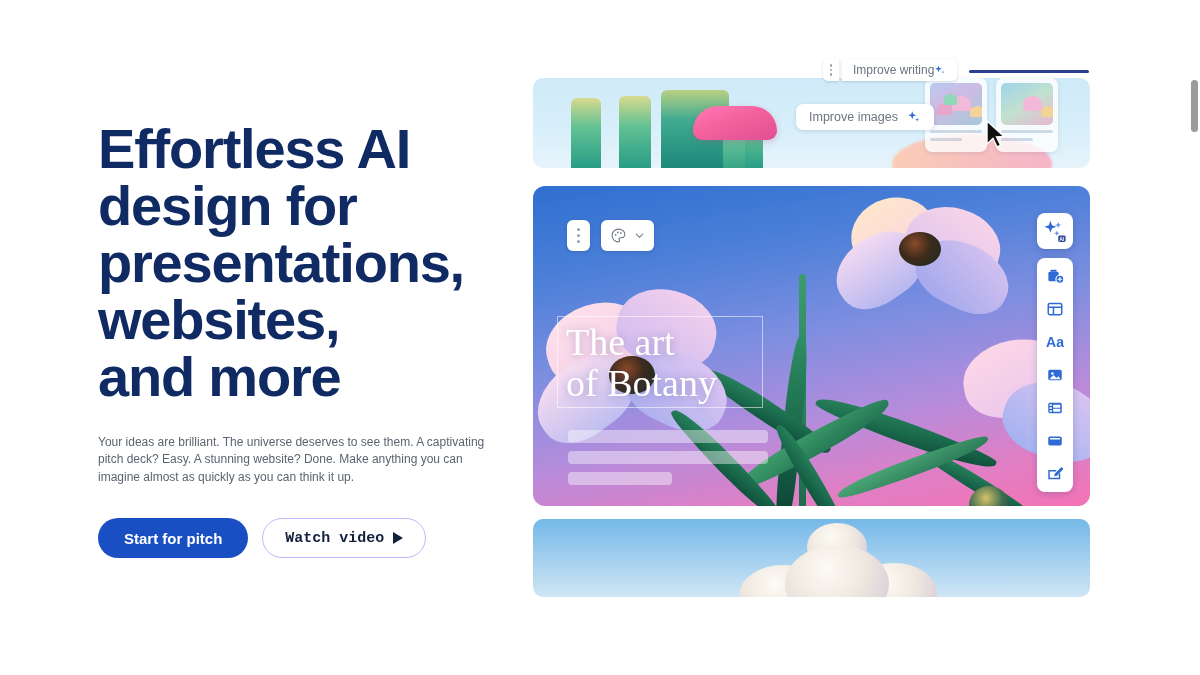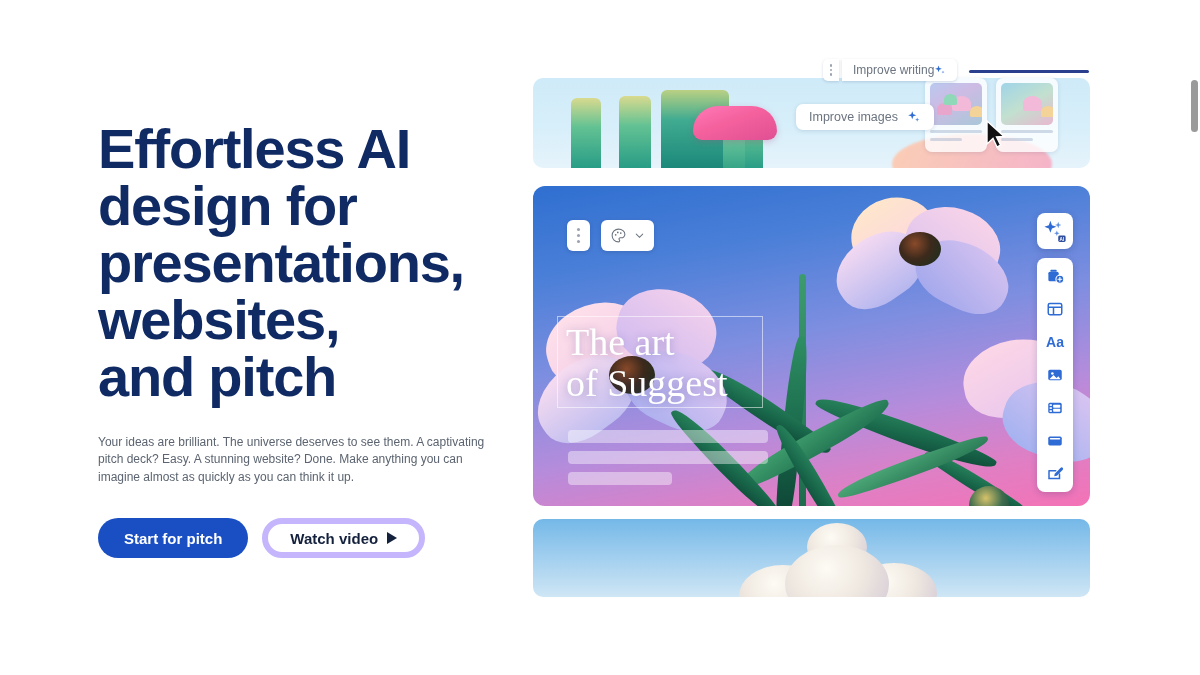--- a/index.html
+++ b/index.html
@@ -74,23 +74,23 @@
     align-items: center;
     justify-content: center;
     gap: 9px;
     height: 40px;
     padding: 0 22px;
     border-radius: 22px;
     background: #ffffff;
     color: #14213d;
     font-size: 15px;
     font-weight: 700;
-    border: 6px solid #c4b5fd;
+    border: 1px solid #c4b5fd;
     cursor: pointer;
-    font-family: Liberation Sans, sans-serif;
+    font-family: Liberation Mono, monospace;
   }
 
   .play-tri {
     width: 0; height: 0;
     border-left: 10px solid #14213d;
     border-top: 6px solid transparent;
     border-bottom: 6px solid transparent;
   }
 
   
@@ -521,21 +521,21 @@
 </head>
 <body>
 
 <div class="page">
 
   <div class="hero">
     <h1 class="hero-title">Effortless AI
 design for
 presentations,
 websites,
-and pitch</h1>
+and more</h1>
     <p class="hero-sub">Your ideas are brilliant. The universe deserves to see them. A captivating pitch deck? Easy. A stunning website? Done. Make anything you can imagine almost as quickly as you can think it up.</p>
     <div class="hero-actions">
       <button class="btn-primary">Start for pitch</button>
       <button class="btn-secondary">
         <span>Watch video</span>
         <span class="play-tri"></span>
       </button>
     </div>
   </div>
 
@@ -631,21 +631,21 @@
             <circle cx="15.2" cy="8.6" r="1.2" fill="#6b7480"></circle>
           </svg>
           <svg width="11" height="11" viewBox="0 0 24 24">
             <path d="M5 9 L12 16 L19 9" fill="none" stroke="#6b7480" stroke-width="2.2" stroke-linecap="round"></path>
           </svg>
         </div>
       </div>
 
       <div class="title-box"></div>
       <div class="botany-title">The art
-of Suggest</div>
+of Botany</div>
 
       <div class="ph-bars">
         <div class="ph-bar"></div>
         <div class="ph-bar"></div>
         <div class="ph-bar half"></div>
       </div>
 
       <div class="ai-btn">
         <svg width="24" height="24" viewBox="0 0 26 26">
           <path d="M8 2 L9.7 6.8 L14.5 8.5 L9.7 10.2 L8 15 L6.3 10.2 L1.5 8.5 L6.3 6.8 Z" fill="#2f6bd4"></path>

